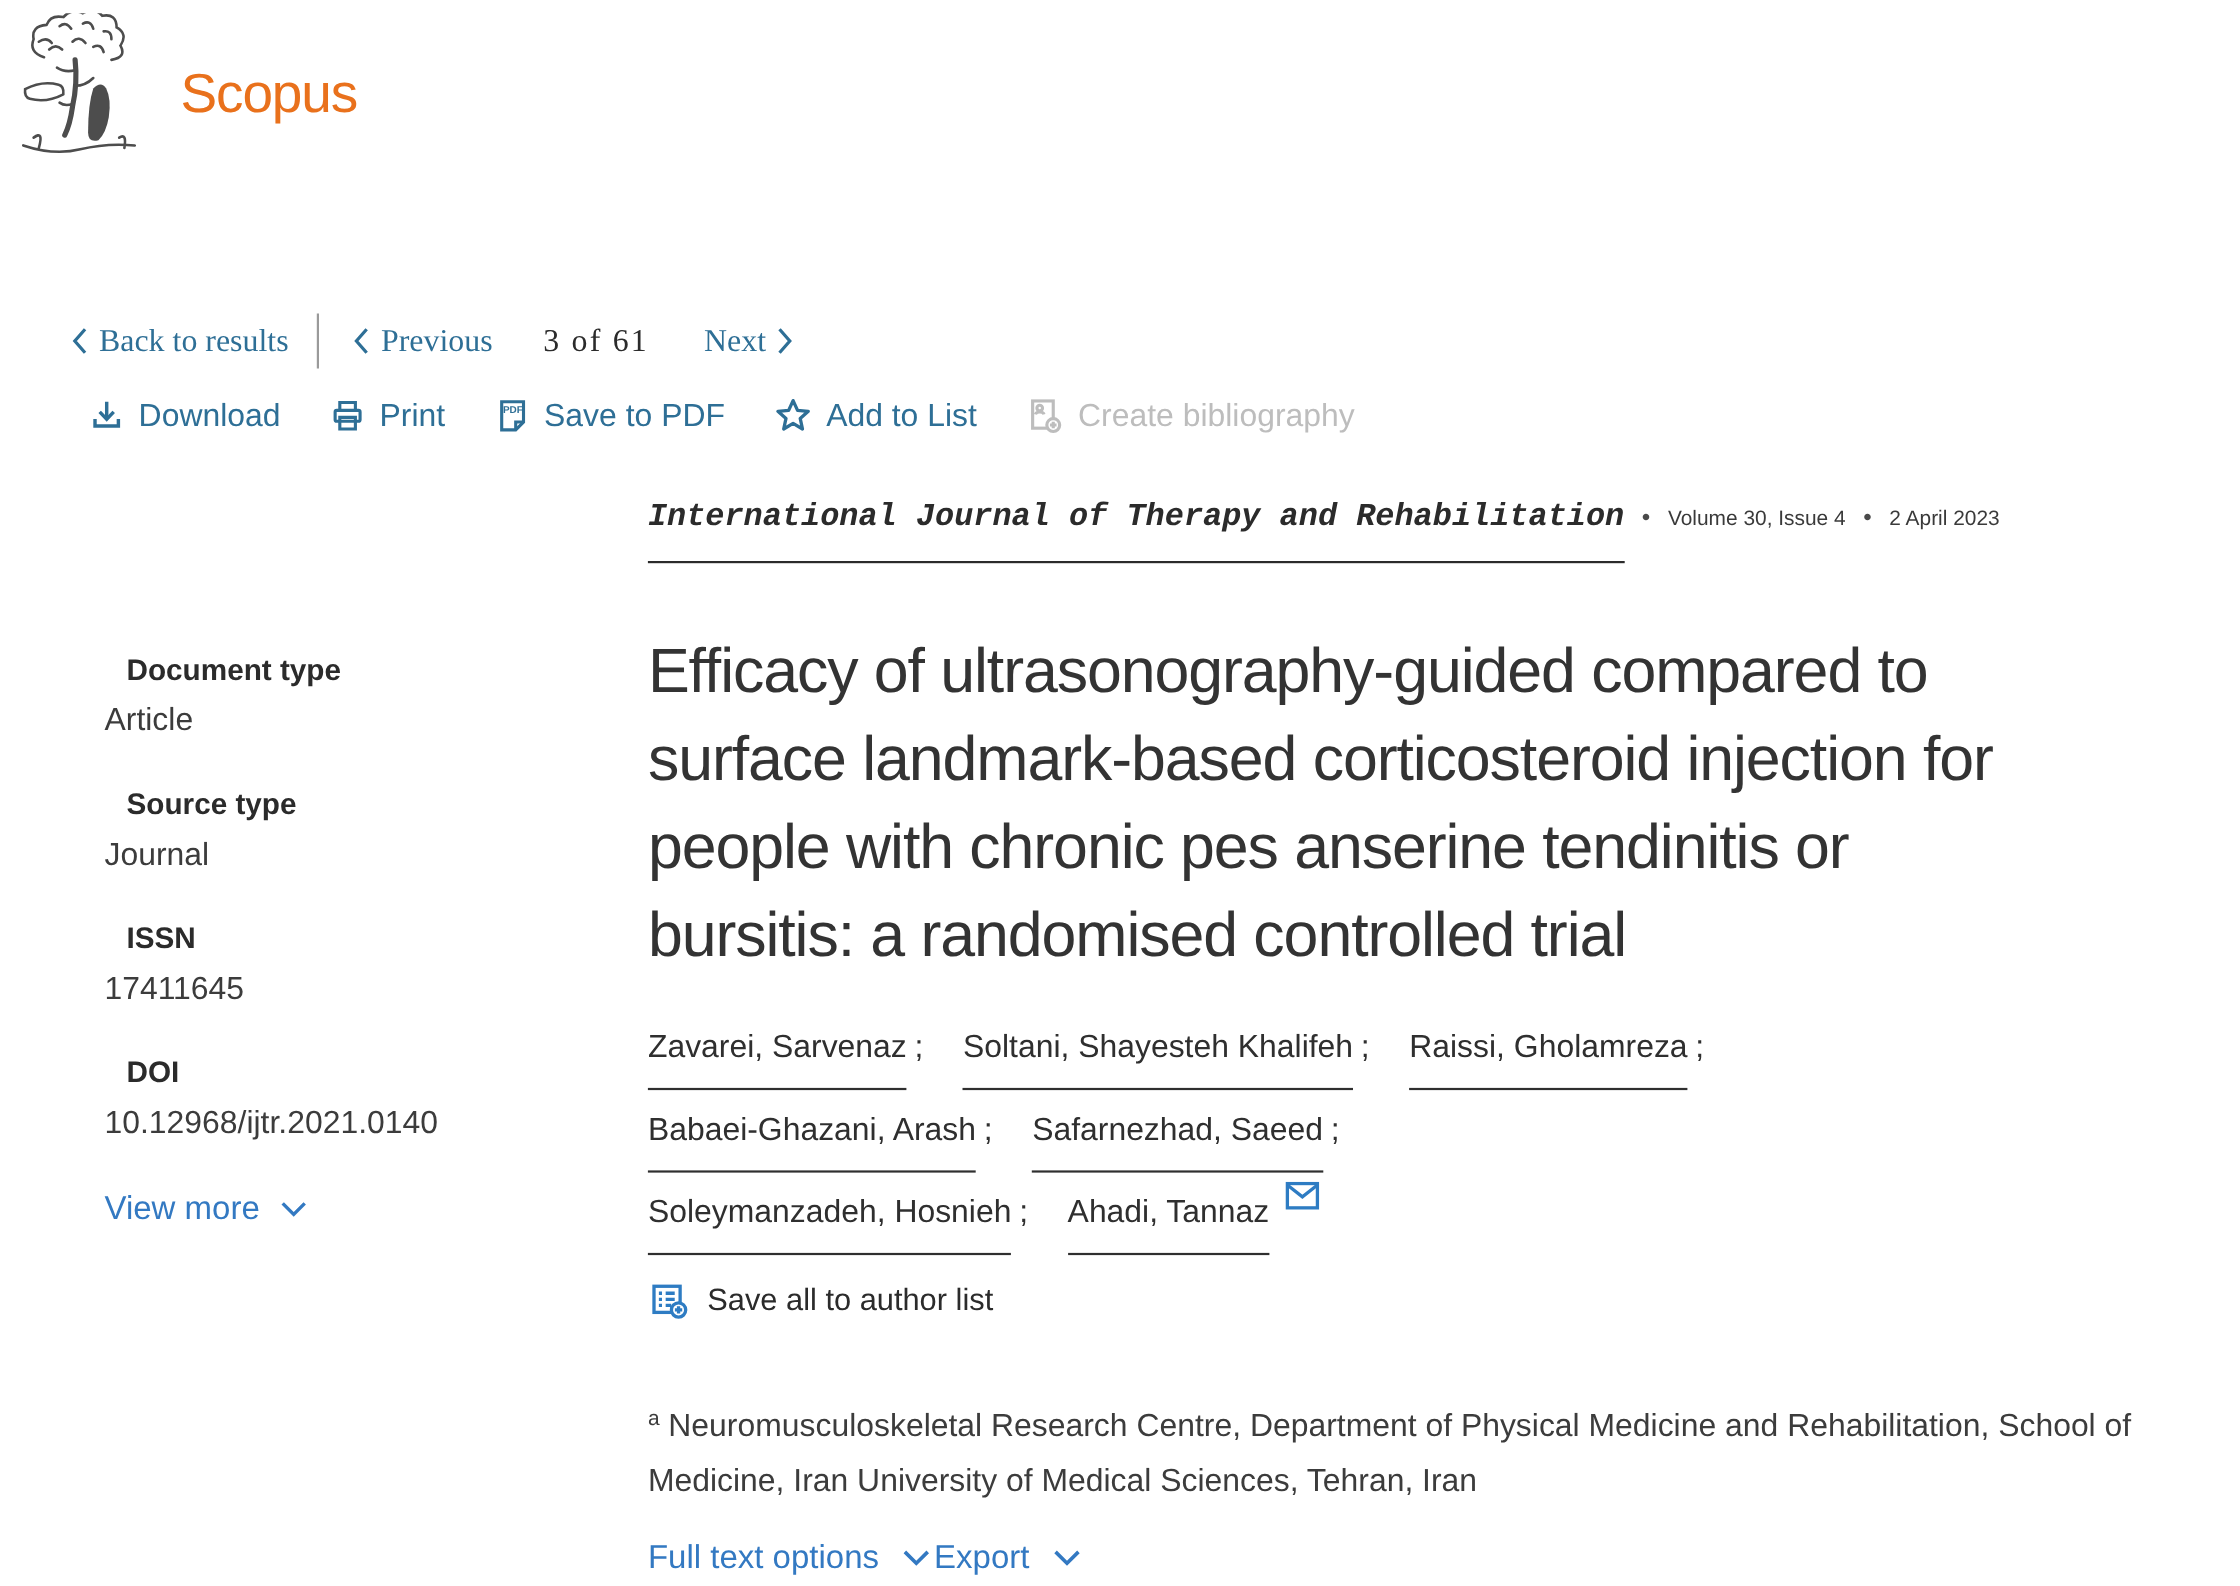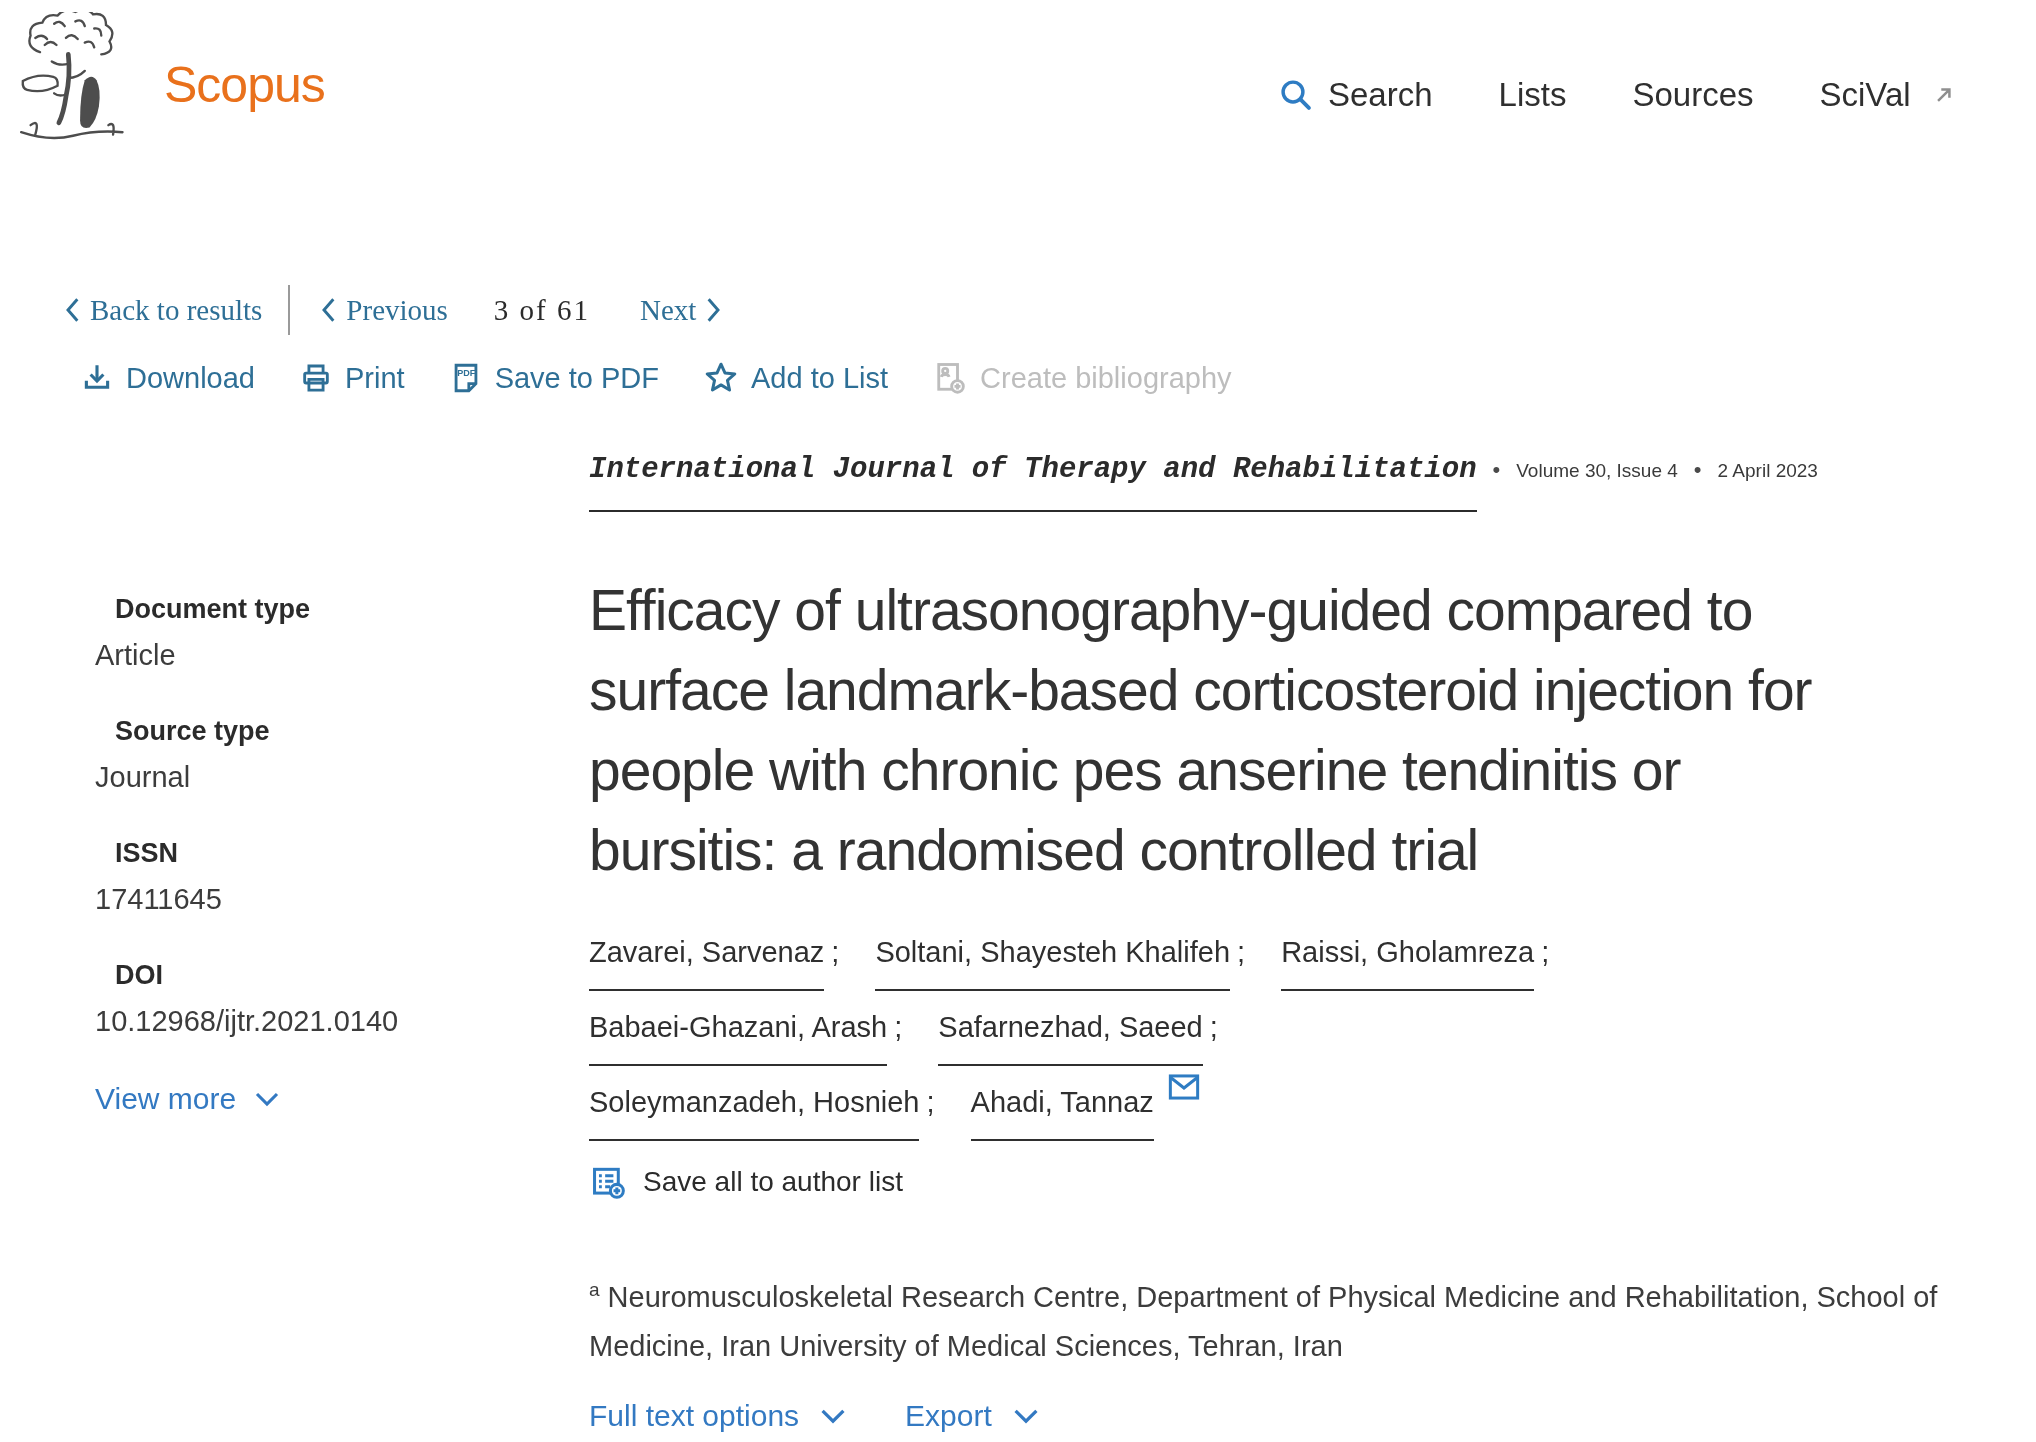--- a/index.html
+++ b/index.html
@@ -82,21 +82,21 @@
     margin-top:22px; display:flex; align-items:center; gap:16px;
     font-size:28px; color:#2b2b2b; cursor:pointer;
   }
 
   .affiliation {
     margin-top:64px; width:1450px;
     font-size:29px; line-height:49px; color:#3c3c3c;
   }
   .affiliation sup { font-size:19px; margin-right:8px; }
 
-  .fulltext-row { margin-top:28px; display:flex; align-items:center; gap:56px; }
+  .fulltext-row { margin-top:28px; display:flex; align-items:center; }
   .ft-link { display:flex; align-items:center; gap:18px; font-size:30px; color:#3379c2; cursor:pointer; white-space:nowrap; }
 
   svg { display:block; }
 </style>
 </head>
 <body>
 
 <div class="page">
 
   <div class="logo">
@@ -105,45 +105,20 @@
       <path d="M18 22 q6 -4 10 1 M34 10 q5 -4 9 2 M52 8 q6 -3 8 4 M68 14 q6 -1 6 6 M26 28 q5 -5 10 0 M44 22 q5 -5 10 1 M60 26 q6 -3 8 4"></path>
       <path d="M46 36 q2 18 -2 36 q-2 14 -6 22" stroke-width="4"></path>
       <path d="M46 44 q-8 2 -14 -2 M46 56 q8 0 14 -6 M44 70 q-6 2 -10 -1"></path>
       <path d="M8 56 q14 -4 26 2 q4 2 2 8 q-14 4 -26 -2 q-4 -2 -2 -8 z" transform="rotate(-12 20 60)"></path>
       <path d="M60 58 q6 -6 10 0 q4 8 2 22 q-2 12 -8 18 q-8 2 -8 -6 q0 -22 4 -34 z" fill="#4d4d4d" stroke="none"></path>
       <path d="M6 102 q24 8 44 3 t42 -3 M14 96 q8 -6 4 8 M80 96 q6 -4 4 8"></path>
     </svg>
   </div>
   <a class="brand">Scopus</a>
 
-  <nav class="top-nav">
-    <div class="nav-item">
-      <span>
-        <svg width="36" height="36" viewBox="0 0 24 24">
-            <circle cx="10" cy="10" r="6.6" fill="none" stroke="#2e7cc3" stroke-width="2.3"></circle>
-            <line x1="14.8" y1="14.8" x2="20.6" y2="20.6" stroke="#2e7cc3" stroke-width="2.6" stroke-linecap="round"></line>
-          </svg>
-      </span>
-      <span>Search</span>
-    </div>
-    <div class="nav-item">
-      <span>Lists</span>
-    </div>
-    <div class="nav-item">
-      <span>Sources</span>
-    </div>
-    <div class="nav-item">
-      <span>SciVal</span>
-      <span class="ext">
-        <svg width="26" height="26" viewBox="0 0 24 24">
-            <path d="M6.5 17.5L17 7M9.5 7H17v7.5" fill="none" stroke="#8f8f8f" stroke-width="2.3"></path>
-          </svg>
-      </span>
-    </div>
-  </nav>
 
   <div class="pagination">
     <div class="pg-link">
       <span>
         <svg width="16" height="28" viewBox="0 0 12 20">
             <path d="M10 2L3 10l7 8" fill="none" stroke="#2e6f96" stroke-width="2.2"></path>
           </svg>
       </span>
       <span>Back to results</span>
     </div>

